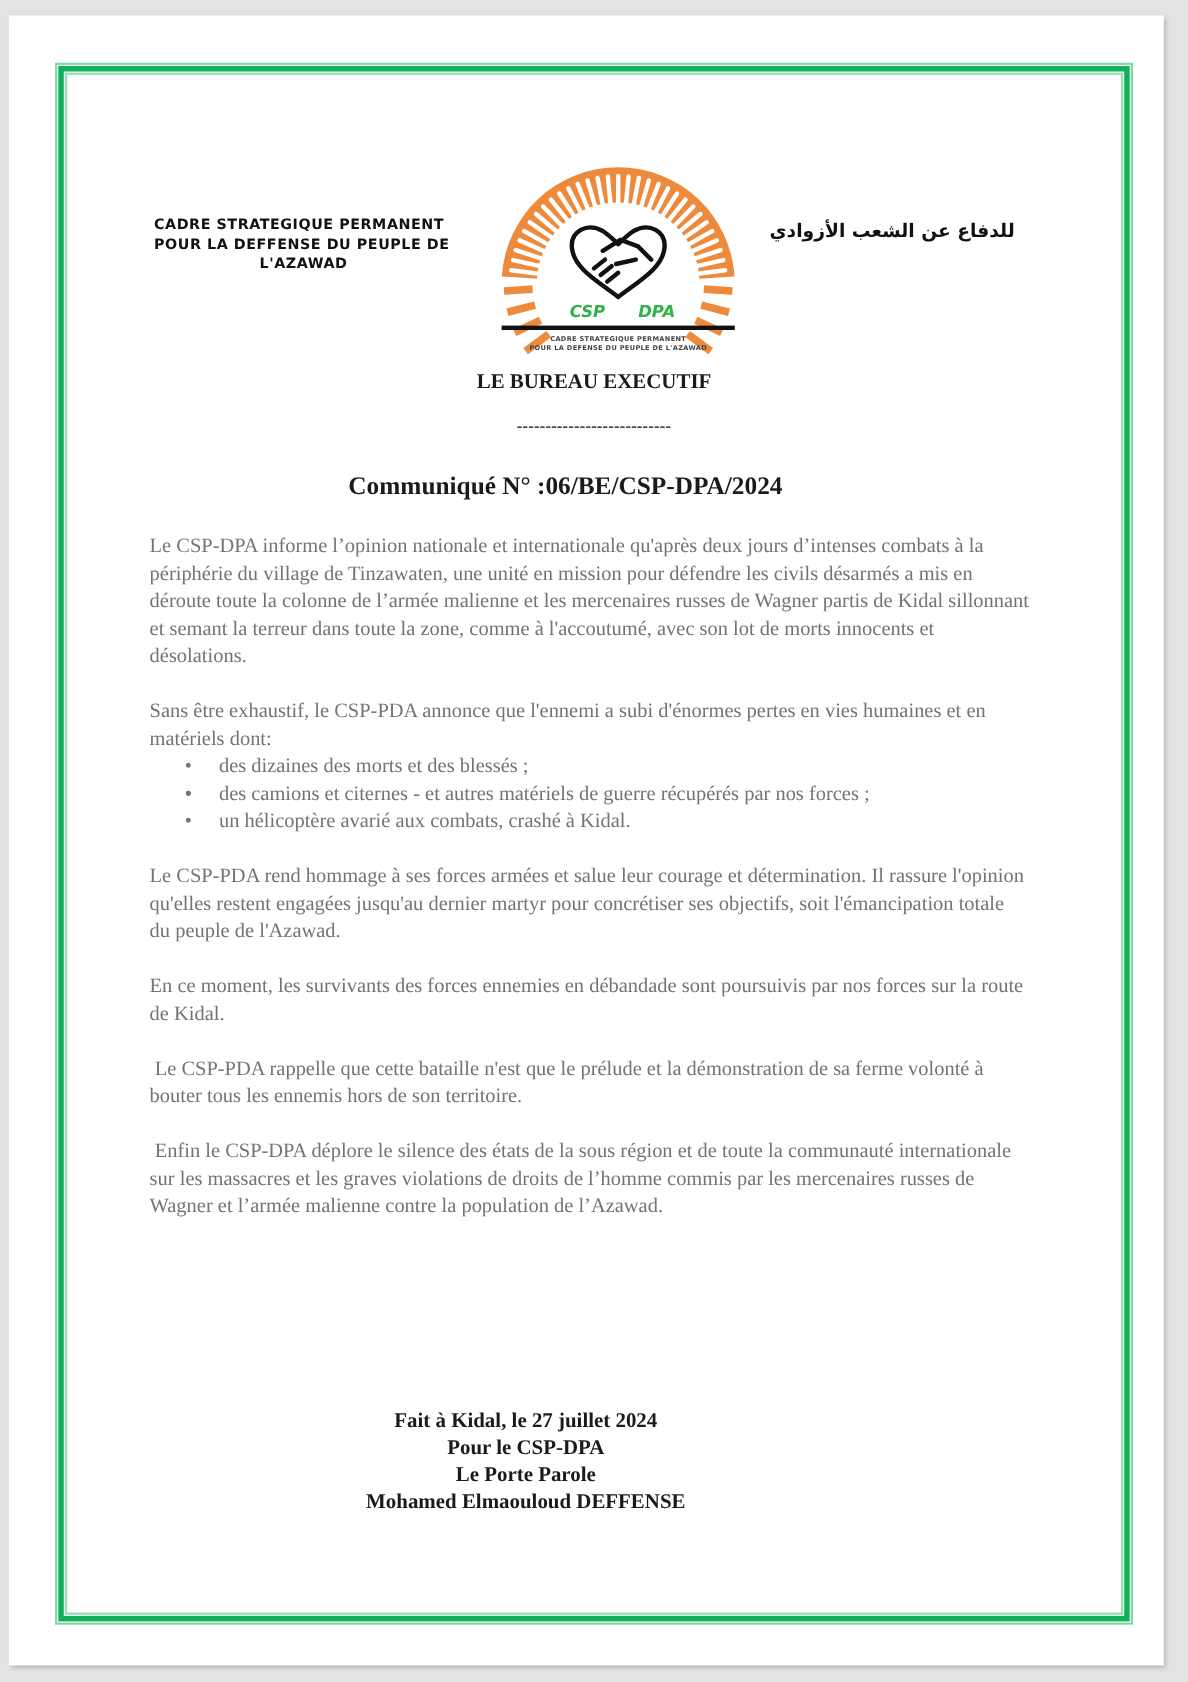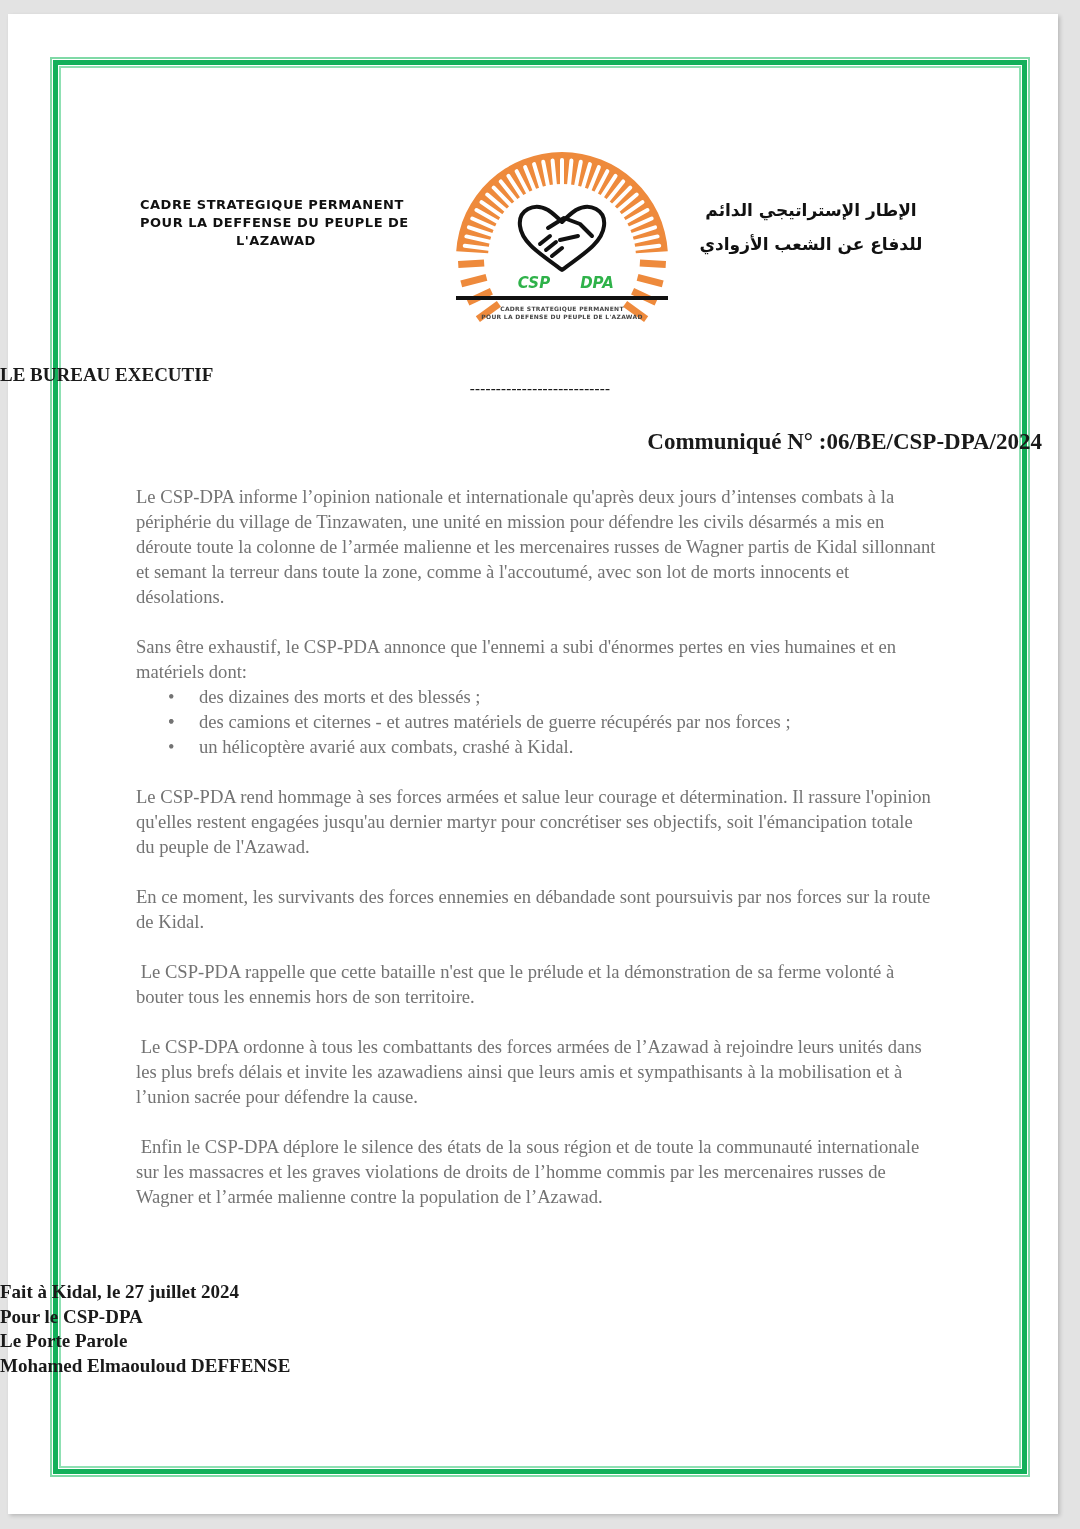--- a/index.html
+++ b/index.html
@@ -88,42 +88,41 @@
       color: #444;
       letter-spacing: 0.3px;
       text-transform: uppercase;
     }
     .logo-sub span { display: block; white-space: nowrap; }
 
     
     .bureau {
       position: absolute;
       left: 0; width: 1080px;
-      top: 364px;
-      text-align: left;
+      top: 337px;
+      text-align: center;
       font-weight: bold;
       font-size: 19px;
     }
     .dashes {
       position: absolute;
       left: 0; width: 1080px;
       top: 380px;
       text-align: center;
       font-weight: bold;
       font-size: 15px;
       letter-spacing: 0.2px;
     }
     .communique {
       position: absolute;
       left: 0; width: 1028px;
       top: 429px;
-      text-align: right;
+      text-align: center;
       font-weight: bold;
       font-size: 23px;
-      margin-left: 14px;
     }
 
     
     .body-text {
       position: absolute;
       left: 136px; top: 484px;
       width: 800px;
       font-size: 18.6px;
       line-height: 25px;
       color: #737373;
@@ -141,20 +140,21 @@
     }
     .body-text li .bullet {
       position: absolute;
       left: 32px; top: 0;
     }
 
     .signature {
       position: absolute;
       left: 0; width: 956px;
       top: 1280px;
+      text-align: center;
       font-weight: bold;
       font-size: 19px;
       line-height: 24.5px;
     }
     .signature span { display: block; }
   </style>
 </head>
 <body>
 
 <div class="paper"></div>
@@ -224,41 +224,39 @@
     <text x="145" y="140" text-anchor="middle" fill="#2fb24a" font-family="DejaVu Sans, sans-serif" font-weight="bold" font-style="italic" font-size="15">DPA</text>
     <rect x="4" y="148" width="212" height="4" fill="#111"></rect>
   </svg>
   <div class="logo-sub">
     <span>CADRE STRATEGIQUE PERMANENT</span>
     <span>POUR LA DEFENSE DU PEUPLE DE L'AZAWAD</span>
   </div>
 </div>
 
 <div class="org-ar">
-  <span>الإطار الإستراتيجي الدائم</span>
   <span>للدفاع عن الشعب الأزوادي</span>
 </div>
 
 <div class="bureau">LE BUREAU EXECUTIF</div>
 <div class="dashes">---------------------------</div>
 <div class="communique">Communiqué N° :06/BE/CSP-DPA/2024</div>
 
 <div class="body-text">
   <p>Le CSP-DPA informe l’opinion nationale et internationale qu'après deux jours d’intenses combats à la périphérie du village de Tinzawaten, une unité en mission pour défendre les civils désarmés a mis en déroute toute la colonne de l’armée malienne et les mercenaires russes de Wagner partis de Kidal sillonnant et semant la terreur dans toute la zone, comme à l'accoutumé, avec son lot de morts innocents et désolations.</p>
   <p class="tight">Sans être exhaustif, le CSP-PDA annonce que l'ennemi a subi d'énormes pertes en vies humaines et en matériels dont:</p>
   <ul>
     <li><span class="bullet">•</span><span>des dizaines des morts et des blessés ;</span></li>
     <li><span class="bullet">•</span></li>
     <li><span class="bullet">•</span><span> des camions et citernes - et autres matériels de guerre récupérés par nos forces ;</span></li>
     <li><span class="bullet">•</span><span>un hélicoptère avarié aux combats, crashé à Kidal.</span></li>
   </ul>
   <p>Le CSP-PDA rend hommage à ses forces armées et salue leur courage et détermination. Il rassure l'opinion qu'elles restent engagées jusqu'au dernier martyr pour concrétiser ses objectifs, soit l'émancipation totale du peuple de l'Azawad.</p>
   <p>En ce moment, les survivants des forces ennemies en débandade sont poursuivis par nos forces sur la route de Kidal.</p>
   <p style="white-space:pre-wrap"> Le CSP-PDA rappelle que cette bataille n'est que le prélude et la démonstration de sa ferme volonté à bouter tous les ennemis hors de son territoire.</p>
-  <p style="white-space:pre-wrap"> Le CSP-DPA ordonne à tous les combattants des forces armées de l’Azawad à rejoindre leurs unités dans les plus brefs délais et invite les azawadiens ainsi que leurs amis et sympathisants à la mobilisation et à l’union sacrée pour défendre la cause.</p>
   <p style="white-space:pre-wrap"> Enfin le CSP-DPA déplore le silence des états de la sous région et de toute la communauté internationale sur les massacres et les graves violations de droits de l’homme commis par les mercenaires russes de Wagner et l’armée malienne contre la population de l’Azawad.</p>
 </div>
 
 <div class="signature">
   <span>Fait à Kidal, le 27 juillet 2024</span>
   <span>Pour le CSP-DPA</span>
   <span>Le Porte Parole</span>
   <span>Mohamed Elmaouloud DEFFENSE</span>
 </div>
 

